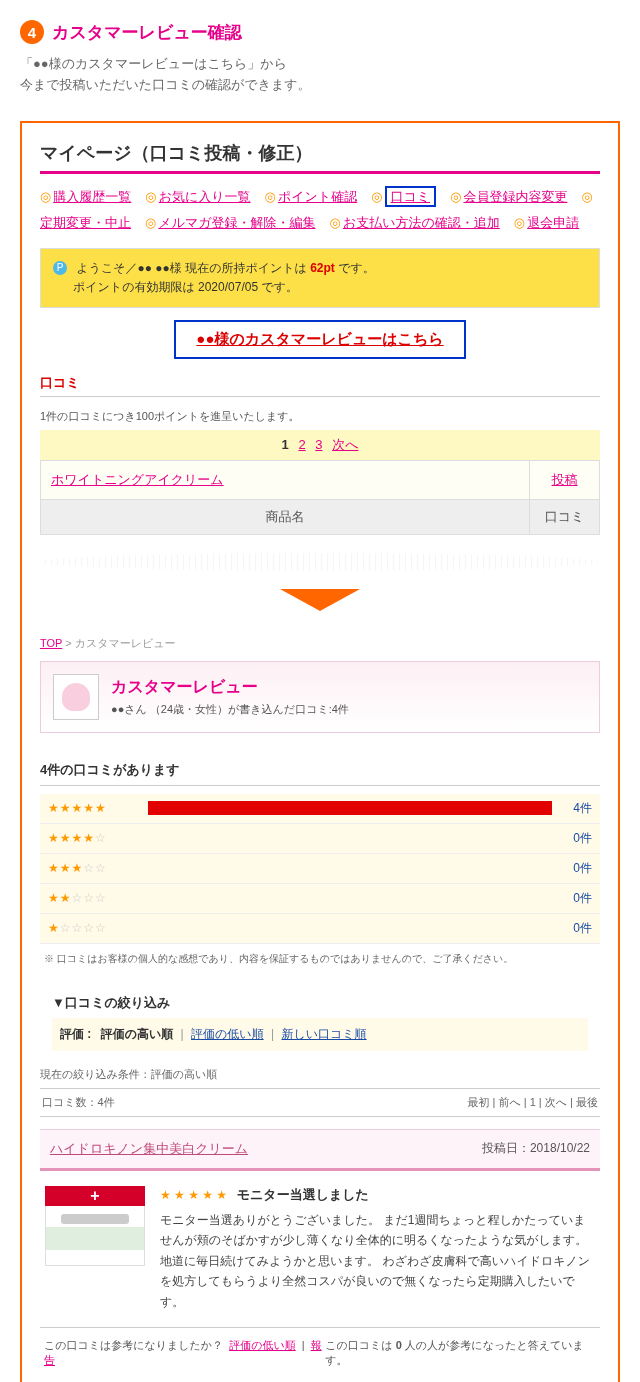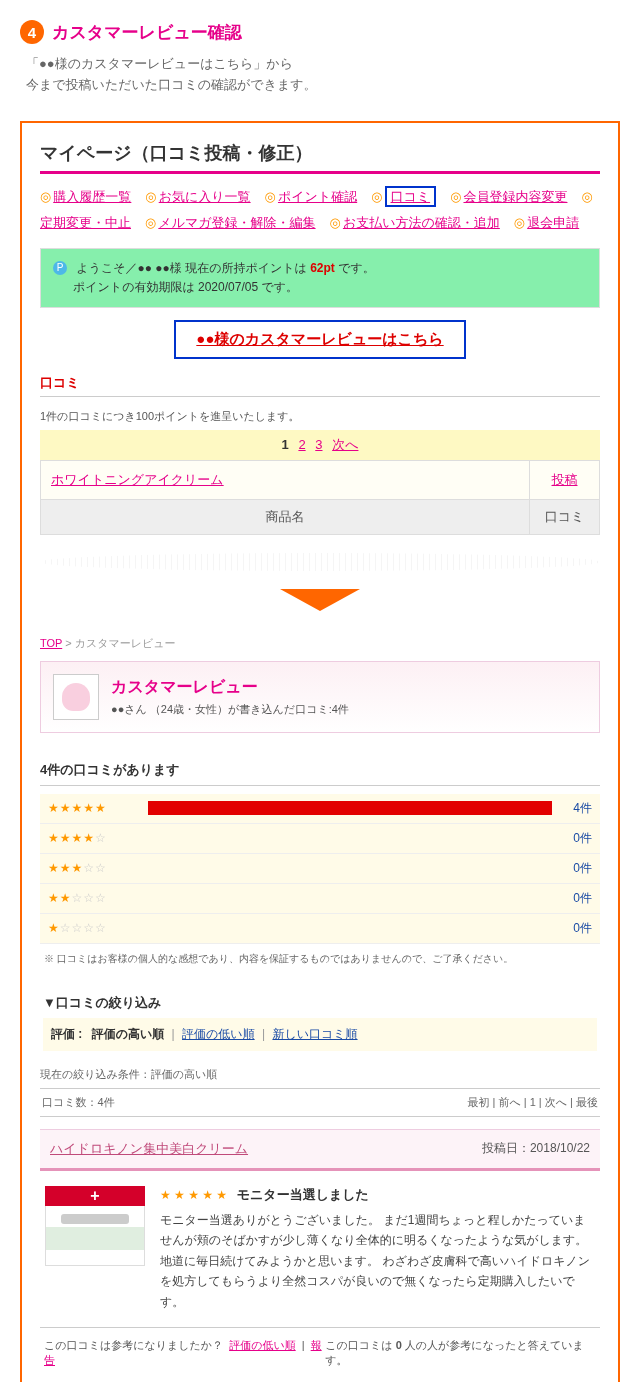--- a/index.html
+++ b/index.html
@@ -1,27 +1,27 @@
 <!DOCTYPE html>
 <html><head>
 <meta charset="utf-8">
 <style>
 *{margin:0;padding:0;box-sizing:border-box}
 body{font-family:"Hiragino Kaku Gothic Pro","Meiryo",sans-serif;font-size:13px;color:#333;background:#fff;width:640px}
 .section-header{display:flex;align-items:center;padding:20px 20px 10px}
 .circle-num{width:24px;height:24px;background:#ff6600;color:#fff;border-radius:50%;display:flex;align-items:center;justify-content:center;font-weight:bold;margin-right:8px;font-size:15px}
 .section-title{color:#e6008a;font-size:17px;font-weight:bold}
-.intro{padding:0 26px 15px;color:#666;line-height:1.6}
+.intro{padding:0 20px 15px;color:#666;line-height:1.6}
 .orange-box{border:2px solid #ff6600;margin:10px 20px 20px;padding:18px;position:relative}
 .page-title{font-size:18px;font-weight:bold;color:#333;border-bottom:3px solid #e6008a;padding-bottom:6px;margin-bottom:10px}
 .nav-links{line-height:2}
 .nav-links a{color:#e6008a;text-decoration:underline;margin-right:14px;white-space:nowrap}
 .nav-links .dot{color:#ff9900;margin-right:2px}
 .boxed{border:2px solid #0033cc;padding:1px 4px}
-.points-box{background:#86efac;border:1px solid #ddd;padding:10px 12px;margin:12px 0;font-size:12px;line-height:1.6}
+.points-box{background:#fde047;border:1px solid #ddd;padding:10px 12px;margin:12px 0;font-size:12px;line-height:1.6}
 .p-icon{display:inline-block;width:14px;height:14px;border-radius:50%;background:#4db8e8;color:#fff;font-size:10px;text-align:center;line-height:14px;margin-right:6px;vertical-align:middle}
 .pts{color:#d00;font-weight:bold}
 .customer-link-box{border:2px solid #0033cc;display:block;margin:10px auto 15px;padding:8px 20px;color:#d00;font-weight:bold;font-size:15px;text-align:center;text-decoration:underline;width:fit-content}
 .subheading{color:#d00;font-weight:bold;border-bottom:1px solid #ccc;padding-bottom:4px;margin-bottom:6px}
 .note-small{font-size:11px;color:#555;padding:6px 0}
 .pager{text-align:center;background:#fef9c3;padding:6px 10px;color:#333}
 .pager a{color:#e6008a;text-decoration:underline;margin-left:6px}
 .tbl{width:100%;border-collapse:collapse;margin-top:0;border:1px solid #ddd}
 .tbl th{background:#eee;border:1px solid #ddd;padding:8px;text-align:center;font-weight:normal;color:#555}
 .tbl td{background:#fffef5;border:1px solid #ddd;padding:10px;color:#e6008a}
@@ -39,21 +39,21 @@
 .review-header p{font-size:11px;color:#555}
 .summary{margin:22px 0 8px}
 .summary-title{font-weight:bold;border-bottom:1px solid #ccc;padding:6px 0;margin-bottom:8px}
 .rating-row{display:flex;align-items:center;background:#fffbe8;border-bottom:1px solid #eee;padding:6px 8px;font-size:12px}
 .stars{color:#ff9900;width:90px;letter-spacing:1px}
 .stars .grey{color:#ccc}
 .bar-container{flex:1;height:14px;margin:0 10px;position:relative}
 .bar{height:100%;background:#e20000}
 .count{width:30px;text-align:right;color:#1a4ba5;}
 .disclaimer{font-size:10px;color:#666;padding:8px 4px}
-.filter{margin:20px 3px 8px}
+.filter{margin:20px 12px 8px}
 .filter-title{font-weight:bold;margin-bottom:6px}
 .filter-row{background:#fffbe8;padding:8px;font-size:12px}
 .filter-row b{margin-right:6px}
 .filter-row .active{font-weight:bold;color:#333}
 .filter-row a{color:#1a4ba5;text-decoration:underline}
 .filter-row .sep{color:#999;margin:0 4px}
 .current-filter{font-size:11px;color:#666;padding:8px 0 6px}
 .list-pager{display:flex;justify-content:space-between;border-top:1px solid #ccc;border-bottom:1px solid #ccc;padding:6px 2px;font-size:11px;color:#666}
 .review-item-head{background:#fdf3f8;border-top:1px solid #eecce0;border-bottom:3px solid #e593b9;padding:10px;display:flex;justify-content:space-between;margin-top:12px}
 .review-item-head a{color:#c04a7a;text-decoration:underline}

